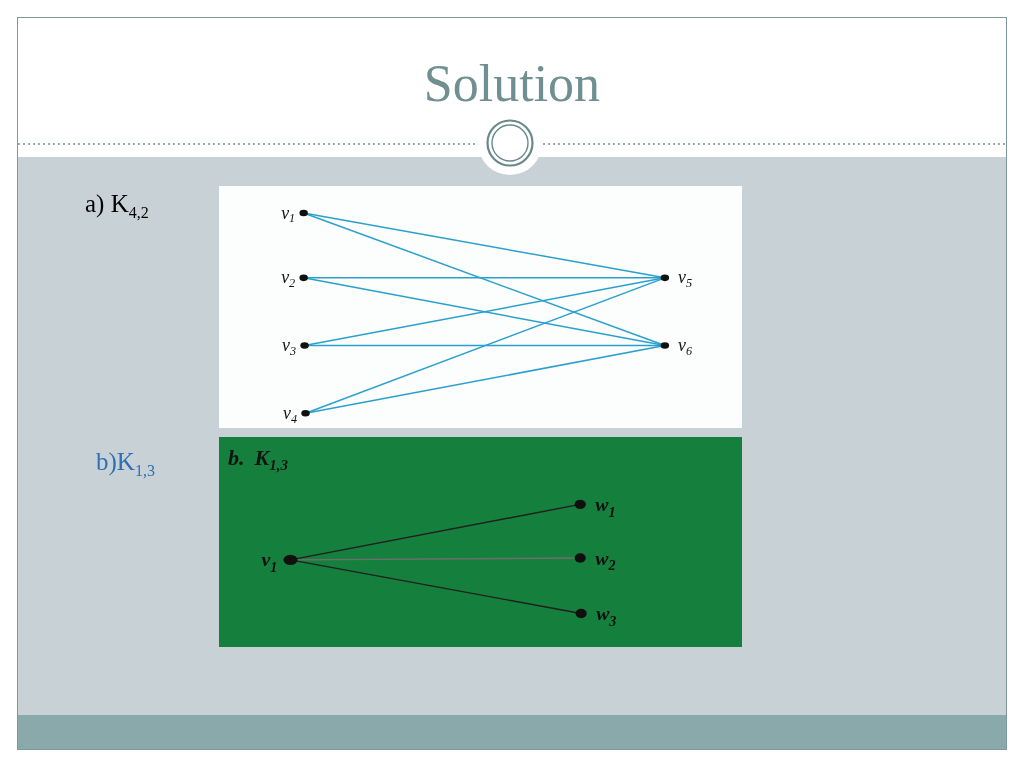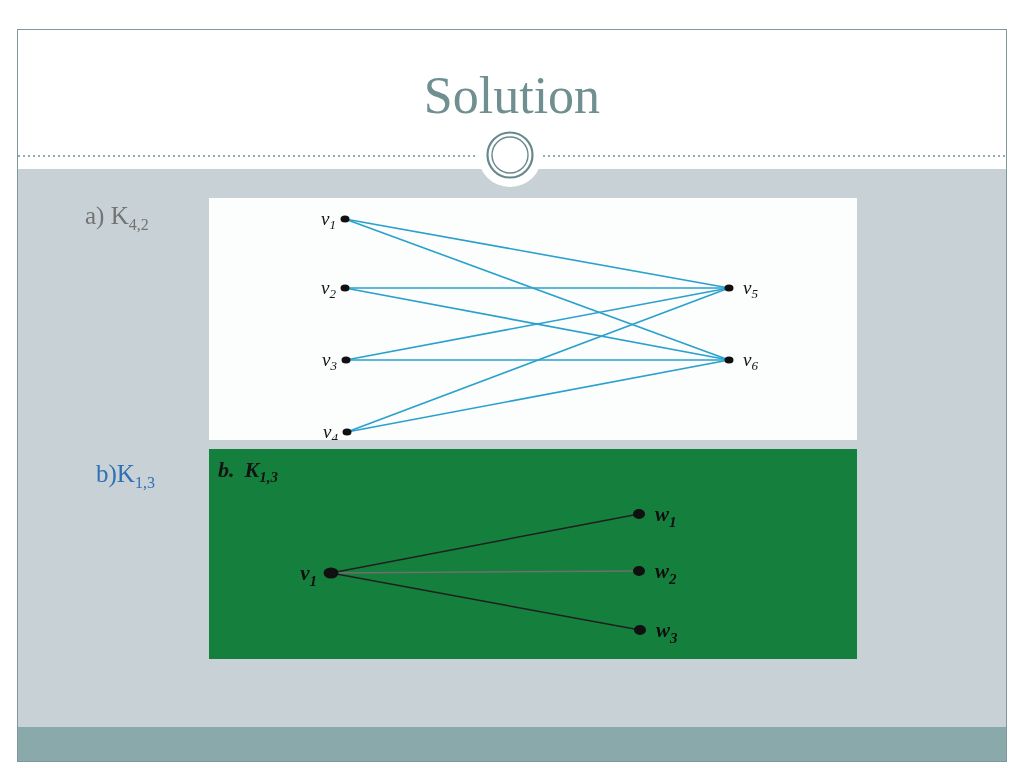--- a/index.html
+++ b/index.html
@@ -8,43 +8,43 @@
   .frame{position:absolute;left:17px;top:17px;width:990px;height:733px;box-sizing:border-box;
          border:1px solid #7e989b;background:#ffffff;}
   .slide-title{position:absolute;left:0;top:36px;width:100%;text-align:center;
                font-size:52px;line-height:1.15;color:#6f8f90;font-weight:400;margin:0;}
   .divider{position:absolute;left:0;top:125px;width:100%;height:2px;
            background:repeating-linear-gradient(90deg,#97acaf 0 2px,transparent 2px 5px);}
   .content-area{position:absolute;left:0;top:139px;width:100%;height:558px;background:#c8d2d6;}
   .bottom-band{position:absolute;left:0;top:697px;width:100%;height:34px;background:#8aa9ab;}
   .ornament{position:absolute;left:460px;top:93px;width:64px;height:64px;border-radius:50%;
             background:#ffffff;z-index:5;}
-  .label-a{position:absolute;left:67px;top:172px;font-size:25px;color:#737373;}
+  .label-a{position:absolute;left:67px;top:172px;font-size:25px;color:#000000;}
   .label-b{position:absolute;left:78px;top:430px;font-size:25px;color:#2e6fb6;text-align:center;}
   .label-a sub,.label-b sub{font-size:16px;line-height:0;}
-  .graph-box{position:absolute;left:191px;width:648px;}
+  .graph-box{position:absolute;left:201px;width:507px;padding-left:16px;}
   .box1{top:168px;height:242px;background:#fcfdfd;}
   .box2{top:419px;height:210px;background:#15803d;}
   .graph-box svg{position:absolute;left:0;top:0;width:100%;height:100%;display:block;}
   .g2-caption{position:absolute;left:9px;top:8px;font-size:22px;font-weight:700;font-style:italic;
               color:#131313;z-index:2;}
   .g2-caption .cap-b{margin-right:10px;}
   .g2-caption sub{font-size:15px;line-height:0;}
   .g1-label{font-family:"Liberation Serif","DejaVu Serif",serif;font-style:italic;
             font-size:19px;fill:#151515;}
   .g1-label .sub{font-size:13px;}
   .g2-label{font-family:"Liberation Serif","DejaVu Serif",serif;font-style:italic;font-weight:600;
             font-size:21px;fill:#0e0e0e;}
   .g2-label .sub{font-size:15px;}
 </style>
 </head>
 <body>
 
 <div class="canvas">
-  <div class="frame" style="border-color: rgb(126, 152, 155); margin-top: 12px;">
+  <div class="frame" style="border-color: rgb(126, 152, 155);">
 
     <h1 class="slide-title" style="color: rgb(111, 143, 144);">Solution</h1>
 
     <div class="content-area" style="background-color: rgb(200, 210, 214);"></div>
     <div class="bottom-band" style="background-color: rgb(138, 169, 171);"></div>
     <div class="divider"></div>
 
     <div class="ornament">
       <svg width="64" height="64" viewBox="0 0 64 64">
         <circle cx="32" cy="32" r="22.5" fill="none" stroke="#68898b" stroke-width="2.2"></circle>

